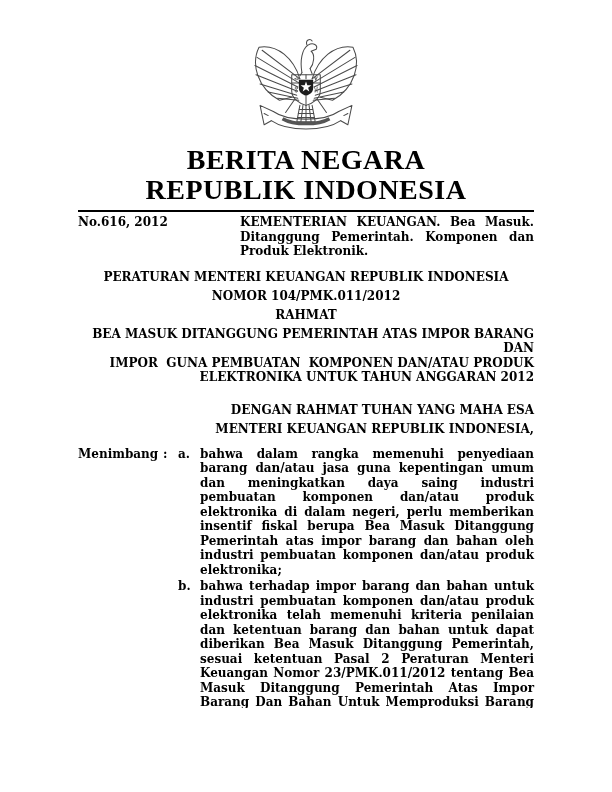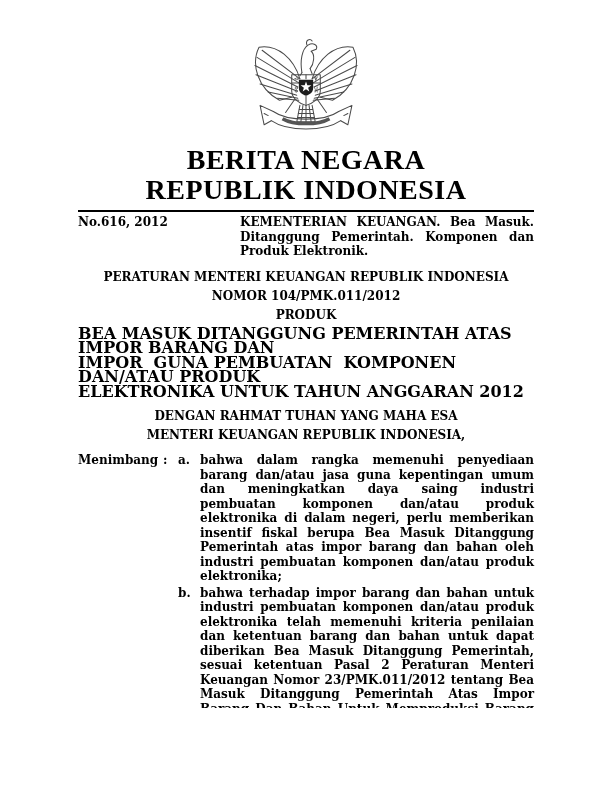--- a/index.html
+++ b/index.html
@@ -51,28 +51,28 @@
   .gazette-number { width: 162px; flex: 0 0 162px; }
   .gazette-subject { width: 294px; flex: 0 0 294px; text-align: justify; }
   .reg-head {
     margin-top: 9px;
     text-align: center;
     font-size: 12px;
     line-height: 19px;
   }
   .reg-title {
     margin-top: 2px;
-    text-align: left;
-    font-size: 16px;
+    text-align: right;
+    font-size: 12px;
     line-height: 14.5px;
   }
   .reg-title-line { white-space: pre-wrap; }
   .invocation-block {
-    margin-top: 8px;
-    text-align: center;
+    margin-top: 16px;
+    text-align: right;
     font-size: 12px;
     line-height: 19px;
   }
   .considering {
     margin-top: 8px;
     display: flex;
     font-size: 12px;
     line-height: 14.5px;
   }
   .considering-label { width: 85px; flex: 0 0 85px; }
@@ -153,21 +153,21 @@
     <hr class="masthead-rule">
 
     <div class="gazette-header">
       <div class="gazette-number">No.616, 2012</div>
       <div class="gazette-subject">KEMENTERIAN KEUANGAN. Bea Masuk. Ditanggung Pemerintah. Komponen dan Produk Elektronik.</div>
     </div>
 
     <div class="reg-head">
       <div>PERATURAN MENTERI KEUANGAN REPUBLIK INDONESIA</div>
       <div>NOMOR 104/PMK.011/2012</div>
-      <div>PRODUK</div>
+      <div>RAHMAT</div>
     </div>
 
     <div class="reg-title">
       <div class="reg-title-line">BEA MASUK DITANGGUNG PEMERINTAH ATAS IMPOR BARANG DAN</div>
       <div class="reg-title-line">IMPOR  GUNA PEMBUATAN  KOMPONEN DAN/ATAU PRODUK</div>
       <div class="reg-title-line">ELEKTRONIKA UNTUK TAHUN ANGGARAN 2012</div>
     </div>
 
     <div class="invocation-block">
       <div>DENGAN RAHMAT TUHAN YANG MAHA ESA</div>

